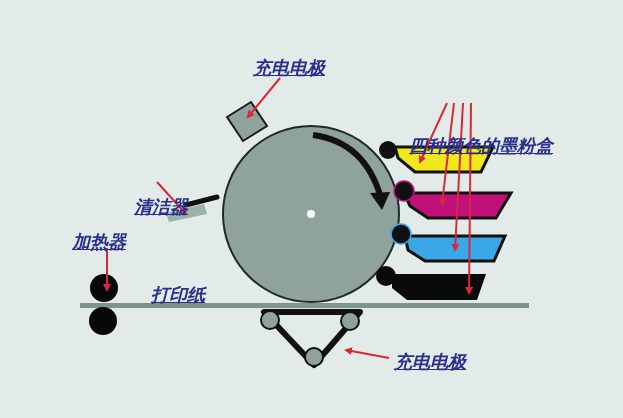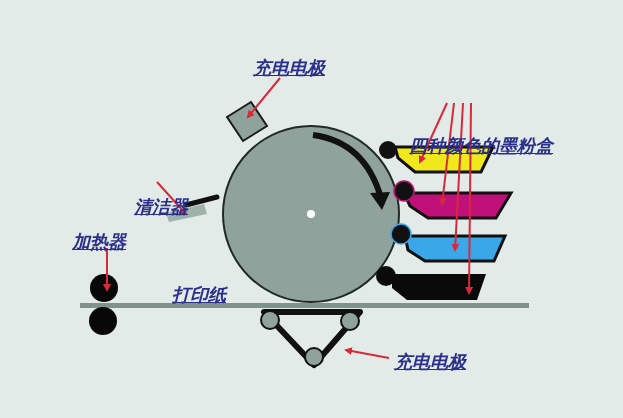--- a/index.html
+++ b/index.html
@@ -87,14 +87,14 @@
     <line x1="463" y1="103" x2="455" y2="250" marker-end="url(#arrowhead)"></line>
     <line x1="471" y1="103" x2="469" y2="293" marker-end="url(#arrowhead)"></line>
     <line x1="389" y1="358" x2="346" y2="350" marker-end="url(#arrowhead)"></line>
   </g>
 </svg>
 
 <div class="label" style="left:253px; top:56px;">充电电极</div>
 <div class="label" style="left:409px; top:96px;margin-top:38px;">四种颜色的墨粉盒</div>
 <div class="label" style="left:134px; top:161px;margin-top:34px;">清洁器</div>
 <div class="label" style="left:72px; top:230px;">加热器</div>
-<div class="label" style="left:172px; top:283px;">打印纸</div>
+<div class="label" style="left:151px; top:283px;">打印纸</div>
 <div class="label" style="left:394px; top:350px;">充电电极</div>
 
 </body></html>

